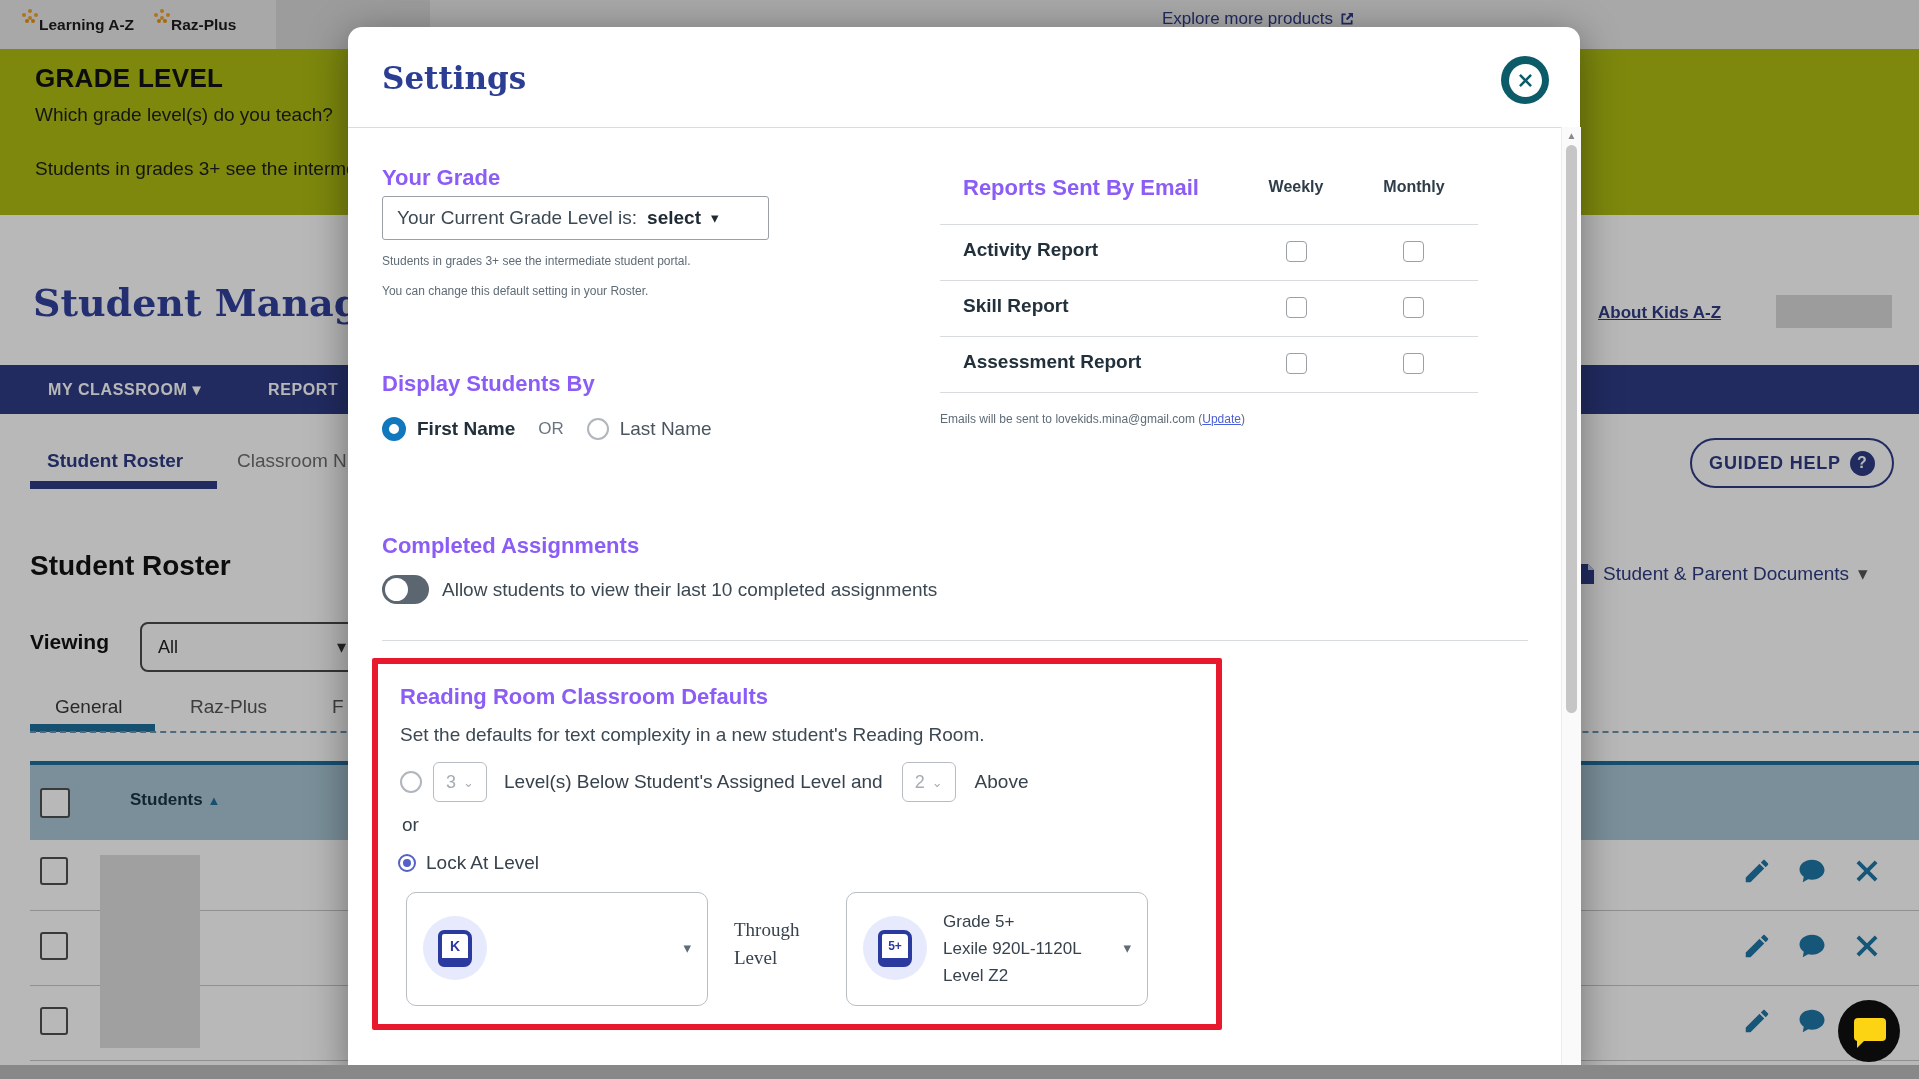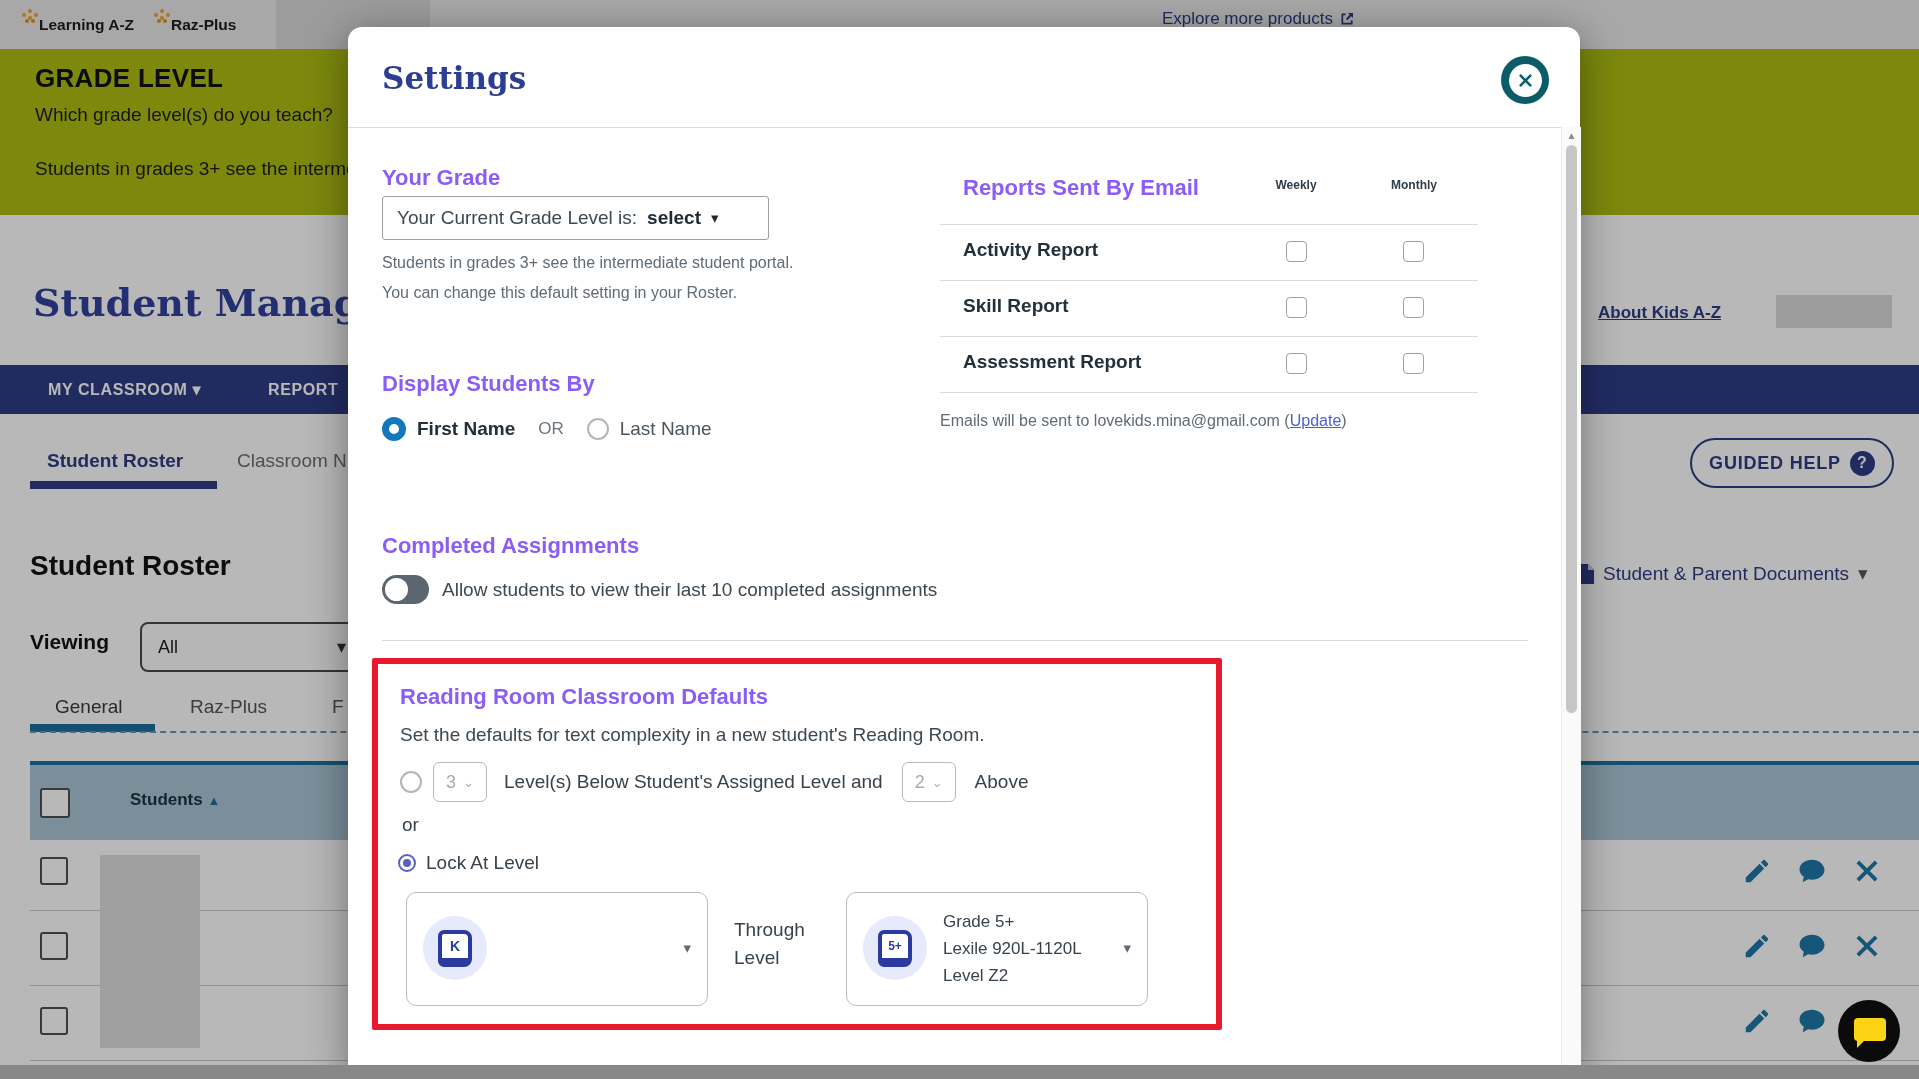--- a/index.html
+++ b/index.html
@@ -56,28 +56,28 @@
   #modal{position:absolute;left:348px;top:27px;width:1232px;height:1052px;background:#fff;
          border-radius:14px 14px 0 0;box-shadow:0 8px 40px rgba(0,0,0,.4);z-index:7;}
   .m-title{left:34px;top:33px;font-size:31px;font-weight:700;color:#2c3e93;}
   .closebtn{left:1153px;top:29px;width:48px;height:48px;border-radius:50%;background:#0b5b68;cursor:pointer;
             display:flex;align-items:center;justify-content:center;}
   .closeinner{width:33px;height:33px;border-radius:50%;background:#fff;display:flex;align-items:center;justify-content:center;}
   .m-hdiv{left:0;top:100px;width:1213px;border-top:1px solid #dcdcdc;}
   .sec-h{font-size:22px;font-weight:800;color:#8b5cf6;}
   .selbox-lg{left:34px;top:169px;width:357px;height:42px;border:1.5px solid #9aa0a6;border-radius:3px;
              display:flex;align-items:center;gap:10px;padding:0 14px;font-size:19px;color:#3c4852;cursor:pointer;}
-  .gray-p{font-size:16px;color:#5f6b76;}
+  .gray-p{font-size:12px;color:#5f6b76;}
   .radio-on{width:10px;height:10px;border-radius:50%;background:#fff;border:7px solid #1278be;}
   .radio-off{width:18px;height:18px;border-radius:50%;background:#fff;border:2px solid #b0b6bc;}
   .radio-on2{width:8px;height:8px;border-radius:50%;background:#5560c8;border:3px solid #fff;outline:2px solid #5560c8;}
   .mcb{width:19px;height:19px;background:#fff;border:1.5px solid #9aa0a6;border-radius:4px;cursor:pointer;}
   .t-line{border-top:1px solid #d9dcde;}
   .rep-lab{font-size:19px;font-weight:800;color:#21303a;}
-  .colhead{font-size:12px;font-weight:800;color:#2e3d49;text-align:center;}
+  .colhead{font-size:16px;font-weight:800;color:#2e3d49;text-align:center;}
   .toggle{left:34px;top:548px;width:47px;height:29px;border-radius:15px;background:#5b6670;cursor:pointer;}
   .knob{position:absolute;left:3px;top:3px;width:23px;height:23px;border-radius:50%;background:#fff;}
   .redbox{left:24px;top:631px;width:838px;height:360px;border:6px solid #e8192c;border-radius:2px;background:#fff;}
   .selbox-sm{width:52px;height:38px;border:1.5px solid #b6bcc2;border-radius:6px;display:flex;align-items:center;
              justify-content:center;gap:7px;color:#a6acb3;font-size:18px;cursor:pointer;}
   .lvlcard{width:300px;height:112px;border:1.5px solid #b9bec4;border-radius:10px;position:relative;cursor:pointer;background:#fff;}
   .lvlcircle{position:absolute;left:16px;top:23px;width:64px;height:64px;border-radius:50%;background:#e7eafc;
              display:flex;align-items:center;justify-content:center;}
   .book{width:26px;height:24px;border:4px solid #2b3a9e;border-bottom-width:9px;border-radius:6px 8px 8px 6px;
         display:flex;align-items:center;justify-content:center;font-weight:800;font-size:14px;color:#2b3a9e;background:#fff;}
@@ -317,21 +317,21 @@
 
       <div class="abs" style="left:28px;top:228px;display:flex;align-items:flex-start;">
         <div class="lvlcard">
           <div class="lvlcircle">
             <div class="book">
                 <span>K</span>
               </div>
           </div>
           <span class="cardcaret">▾</span>
         </div>
-        <div style="width:86px;margin:24px 26px 0 26px;font-size:19px;color:#37424c;line-height:28px;">Through Level</div>
+        <div style="width:86px;margin:24px 26px 0 26px;font-size:19px;color:#37424c;line-height:28px;font-family:Liberation Serif, serif;">Through Level</div>
         <div class="lvlcard">
           <div class="lvlcircle">
             <div class="book" style="font-size:12px;">
                 <span>5+</span>
               </div>
           </div>
           <div class="lvltext">
             <div>Grade 5+</div>
             <div>Lexile 920L-1120L</div>
             <div>Level Z2</div>

